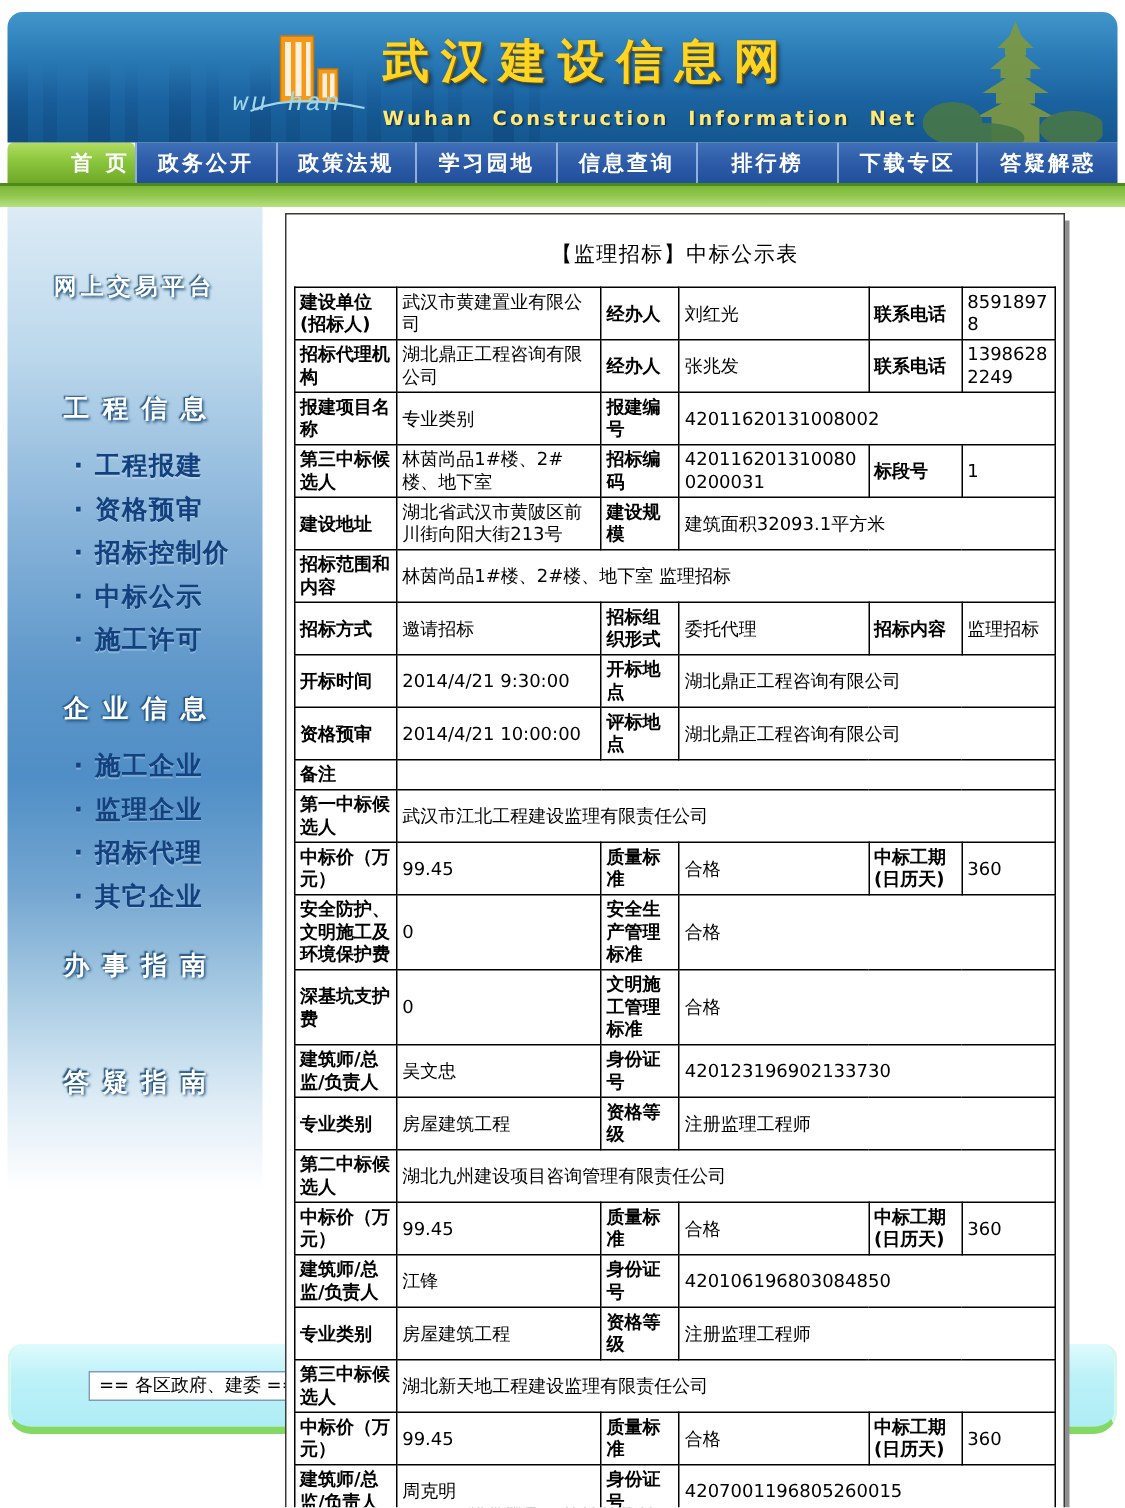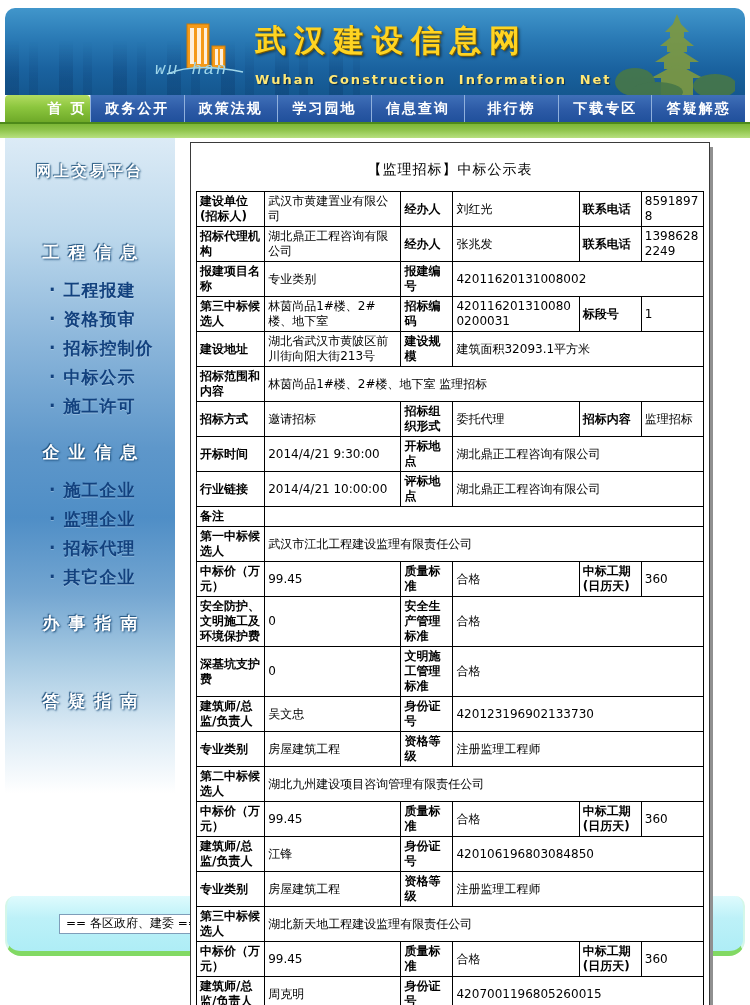--- a/index.html
+++ b/index.html
@@ -37,21 +37,21 @@
   .nav .tab:first-child { border-left:none; }
   .nav .tab.active { flex:0 0 85px; background:linear-gradient(180deg,#b2dc61 0%,#8cc63e 45%,#6ea928 100%);
             border-radius:4px 4px 0 0; border-left:none;padding-left:39px; }
   .green-strip { height:16px;
             background:linear-gradient(180deg,#4d8a1a 0,#4d8a1a 2px,#7cb737 2px,#8fc54c 8px,#b7e07f 16px); }
 
   
   .content { position:relative; height:752px; background:#fff; }
   .sidebar { position:absolute; left:5px; top:0; width:170px; height:690px;
             background:linear-gradient(180deg,#dcebf6 0%,#bcd8ec 14%,#8ab5da 30%,#5e97ca 45%,#4f8ec6 55%,#74a6d1 66%,#a8cbe3 76%,#dcebf5 86%,#ffffff 95%); }
-  .sb-platform { padding-top:24px; text-align:center; color:#fff; font-size:15px; font-weight:bold;
+  .sb-platform { padding-top:44px; text-align:center; color:#fff; font-size:15px; font-weight:bold;
             letter-spacing:3px; text-shadow:1px 1px 2px #23567f, -1px -1px 1px #23567f; }
   .sb-head { margin-top:20px; text-align:center; color:#ffffff; font-size:17px; font-weight:bold;
             letter-spacing:9px; text-indent:9px; text-shadow:1px 1px 2px #1d4f7c, -1px -1px 1px #1d4f7c; }
   .sb-head.first { margin-top:60px; }
   .sb-head.gap-lg { margin-top:55px; }
   .sb-list { margin:12px 0 4px 0; }
   .sb-item { padding:3px 0 3px 44px; color:#12417e; font-size:17px; font-weight:bold;
             letter-spacing:1px; cursor:pointer; text-shadow:0 1px 0 rgba(255,255,255,.25); }
 
   .main-box { position:absolute; left:190px; top:4px; width:520px; min-height:742px;
@@ -226,21 +226,21 @@
               <td class="lbl">招标内容</td>
               <td class="val">监理招标</td>
             </tr>
             <tr>
               <td class="lbl">开标时间</td>
               <td class="val">2014/4/21 9:30:00</td>
               <td class="lbl">开标地点</td>
               <td class="val" colspan="3">湖北鼎正工程咨询有限公司</td>
             </tr>
             <tr>
-              <td class="lbl">行业链接</td>
+              <td class="lbl">资格预审</td>
               <td class="val">2014/4/21 10:00:00</td>
               <td class="lbl">评标地点</td>
               <td class="val" colspan="3">湖北鼎正工程咨询有限公司</td>
             </tr>
             <tr>
               <td class="lbl">备注</td>
               <td class="val" colspan="5"></td>
             </tr>
             <tr>
               <td class="lbl">第一中标候选人</td>

